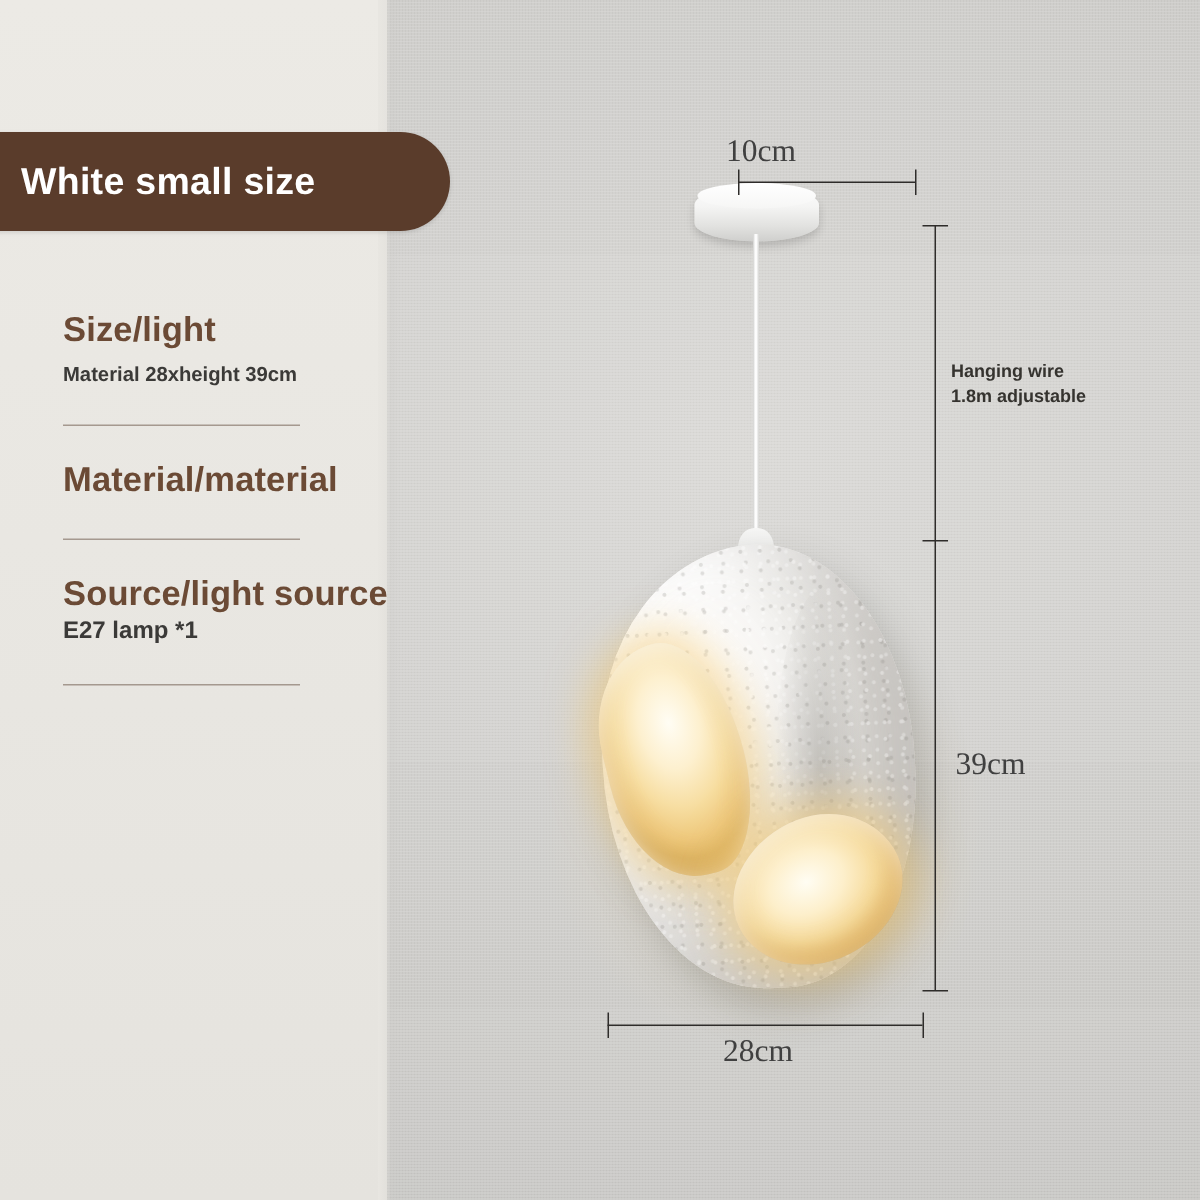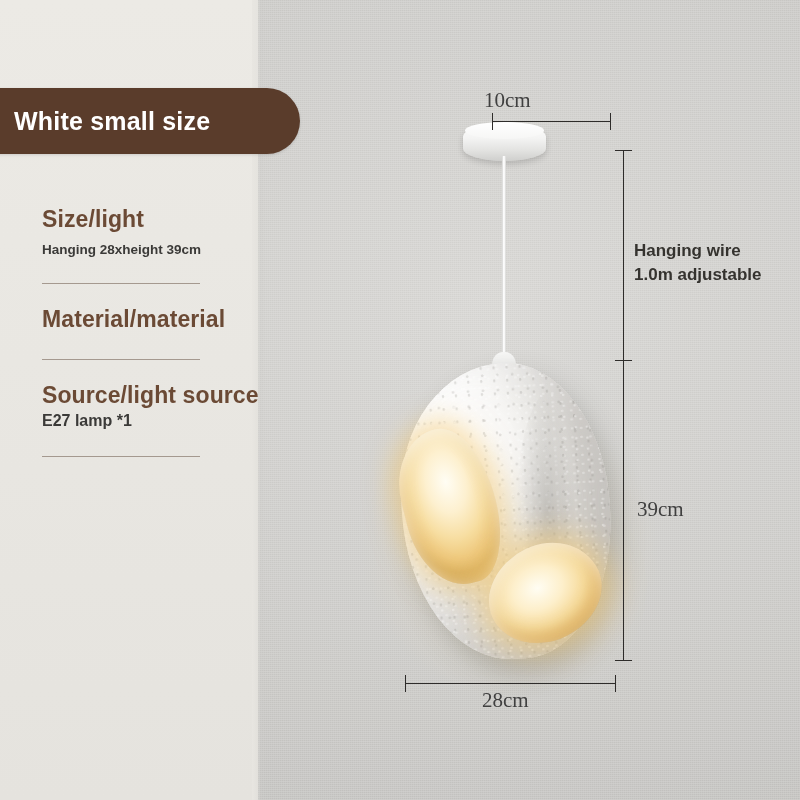--- a/index.html
+++ b/index.html
@@ -226,21 +226,21 @@
   .dim-label {
     position: absolute;
     color: #404040;
     font-family: "Liberation Serif", serif;
     font-size: 21px;
     white-space: nowrap;
   }
   .note {
     position: absolute;
     color: #35332f;
-    font-size: 17px;
+    font-size: 12px;
     font-weight: bold;
     line-height: 1.42;
     white-space: nowrap;
   }
 </style>
 </head>
 <body>
 
 <div id="stage">
 
@@ -250,21 +250,21 @@
   <div class="panel-edge"></div>
 
   <div class="banner">
     <span class="banner-text">White small size</span>
   </div>
 
   <div class="specs">
 
     <div class="spec-block">
       <div class="spec-head">Size/light</div>
-      <div class="spec-sub">Hanging 28xheight 39cm</div>
+      <div class="spec-sub">Material 28xheight 39cm</div>
     </div>
     <div class="spec-rule"></div>
 
     <div class="spec-block">
       <div class="spec-head">Material/material</div>
     </div>
     <div class="spec-rule"></div>
 
     <div class="spec-block">
       <div class="spec-head">Source/light source</div>
@@ -299,21 +299,21 @@
   <div class="dim-line-h" style="left:492px; top:121px; width:118px;"></div>
   <div class="tick-v" style="left:492px; top:113px;"></div>
   <div class="tick-v" style="left:610px; top:113px;"></div>
   <div class="dim-label" style="left:484px; top:88px;">10cm</div>
 
   <div class="dim-line-v" style="left:623px; top:150px; height:210px;"></div>
   <div class="tick-h" style="left:615px; top:150px;"></div>
   <div class="tick-h" style="left:615px; top:360px;"></div>
   <div class="note" style="left:634px; top:239px;">
     <span>Hanging wire</span><br>
-    <span>1.0m adjustable</span>
+    <span>1.8m adjustable</span>
   </div>
 
   <div class="dim-line-v" style="left:623px; top:360px; height:300px;"></div>
   <div class="tick-h" style="left:615px; top:660px;"></div>
   <div class="dim-label" style="left:637px; top:497px;">39cm</div>
 
   <div class="dim-line-h" style="left:405px; top:683px; width:210px;"></div>
   <div class="tick-v" style="left:405px; top:675px;"></div>
   <div class="tick-v" style="left:615px; top:675px;"></div>
   <div class="dim-label" style="left:482px; top:688px;">28cm</div>

